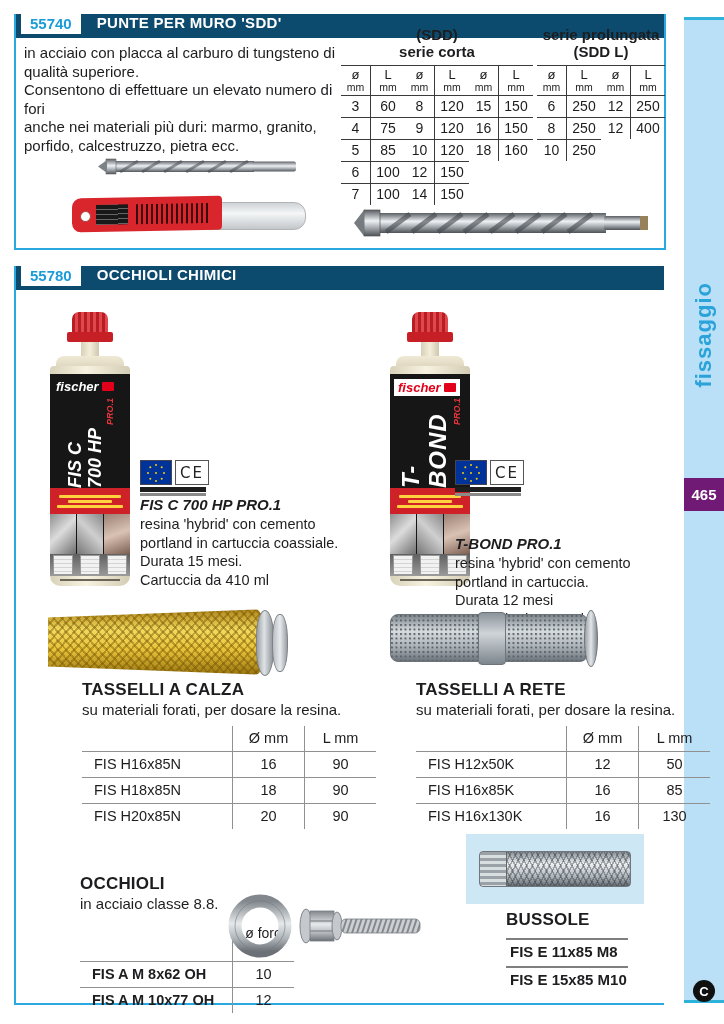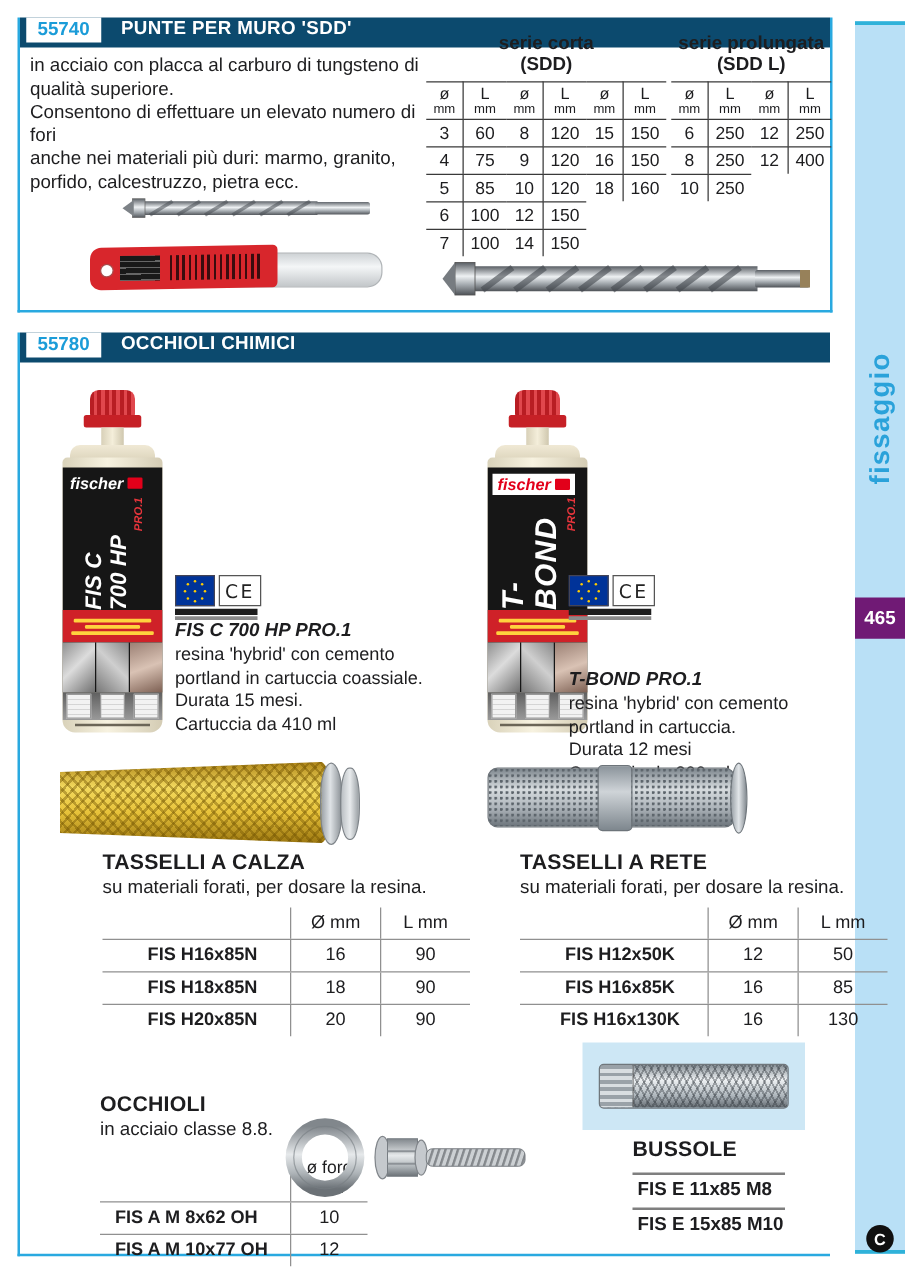--- a/index.html
+++ b/index.html
@@ -139,21 +139,21 @@
   .tas1{left:38px;top:414px;width:300px;}
   .tas2{left:372px;top:414px;width:300px;}
   .sec-title{font-weight:bold;font-size:17px;letter-spacing:.2px;}
   .sec-sub{font-size:15px;margin-top:1px;}
   .ptable{margin-top:8px;width:294px;}
   .ptable-head{display:grid;grid-template-columns:150px 72px 72px;}
   .ptable-head .hcell{padding:4px 0 5px;text-align:center;font-size:14.5px;}
   .ptable-head .hcell:nth-child(2),.ptable-head .hcell:nth-child(3){border-left:1px solid #909090;}
   .ptable .trow{display:grid;grid-template-columns:150px 72px 72px;border-top:1px solid #909090;}
   .ptable .tcell{text-align:center;font-size:14.5px;padding:4px 2px 5px;}
-  .ptable .tcell:first-child{font-weight:bold;text-align:center;padding-left:12px;}
+  .ptable .tcell:first-child{font-weight:normal;text-align:left;padding-left:12px;}
   .ptable .tcell:nth-child(2),.ptable .tcell:nth-child(3){border-left:1px solid #909090;}
 
   .occ{left:36px;top:608px;width:240px;}
   .otable{margin-top:10px;width:214px;}
   .otable-head{display:grid;grid-template-columns:152px 62px;}
   .otable-head .hcell{padding:3px 0 4px;}
   .otable-head .hcell:nth-child(2){border-left:1px solid #909090;text-align:center;font-size:14px;line-height:1.15;white-space:pre-line;}
   .otable .trow{display:grid;grid-template-columns:152px 62px;border-top:1px solid #909090;}
   .otable .tcell{text-align:center;font-size:14.5px;padding:4px 2px 5px;}
   .otable .tcell:first-child{font-weight:bold;text-align:left;padding-left:12px;}
@@ -224,22 +224,22 @@
     <div class="drill-pack">
       <div class="pack-tube"></div>
       <div class="pack-red">
         <i class="pack-hole"></i>
         <i class="pack-label"></i>
         <i class="pack-bars"></i>
       </div>
     </div>
 
     <div class="serie-corta">
+      <div class="tbl-title">(SDD)</div>
       <div class="tbl-title">serie corta</div>
-      <div class="tbl-title">(SDD)</div>
       <div class="groups">
         <div class="spec">
           <div class="spec-head">
             <div class="hc">
                 <span class="sym">ø</span>
                 <span class="unit">mm</span>
               </div>
             <div class="hc">
                 <span class="sym">L</span>
                 <span class="unit">mm</span>

